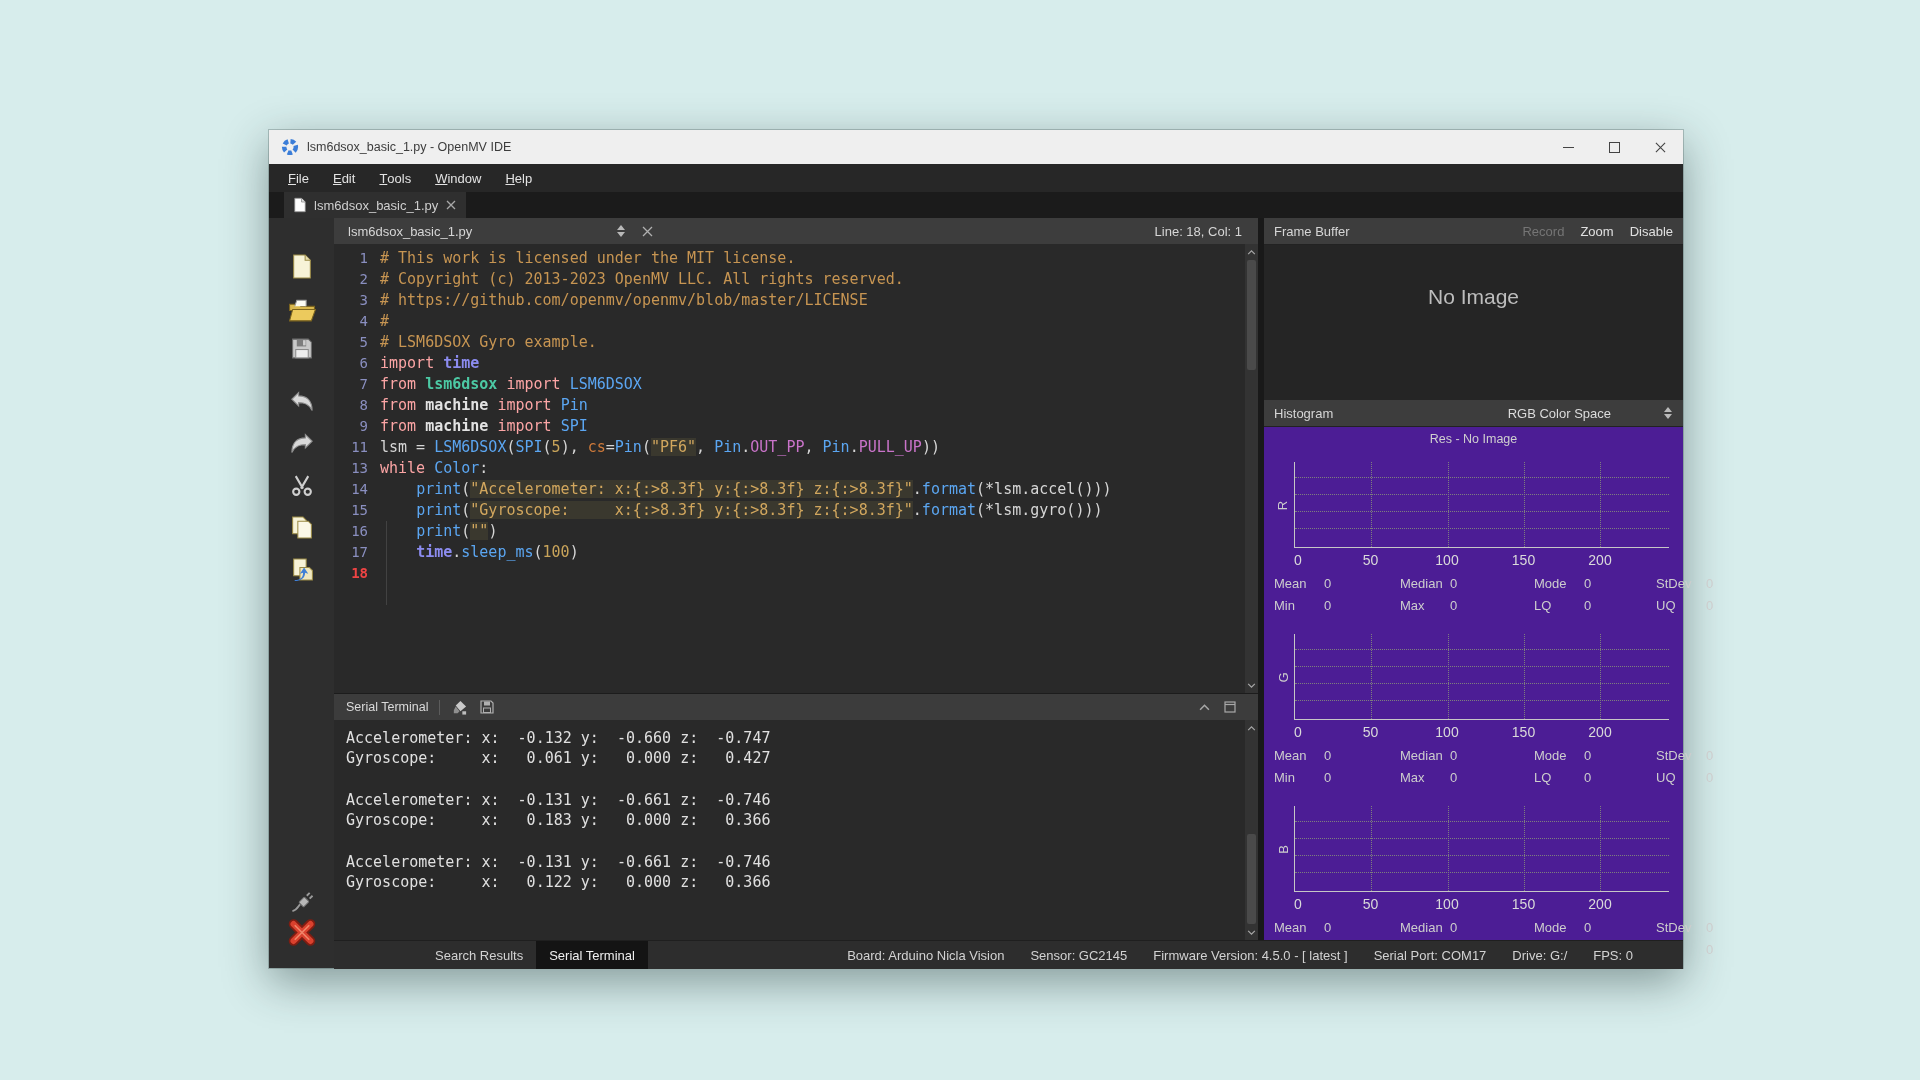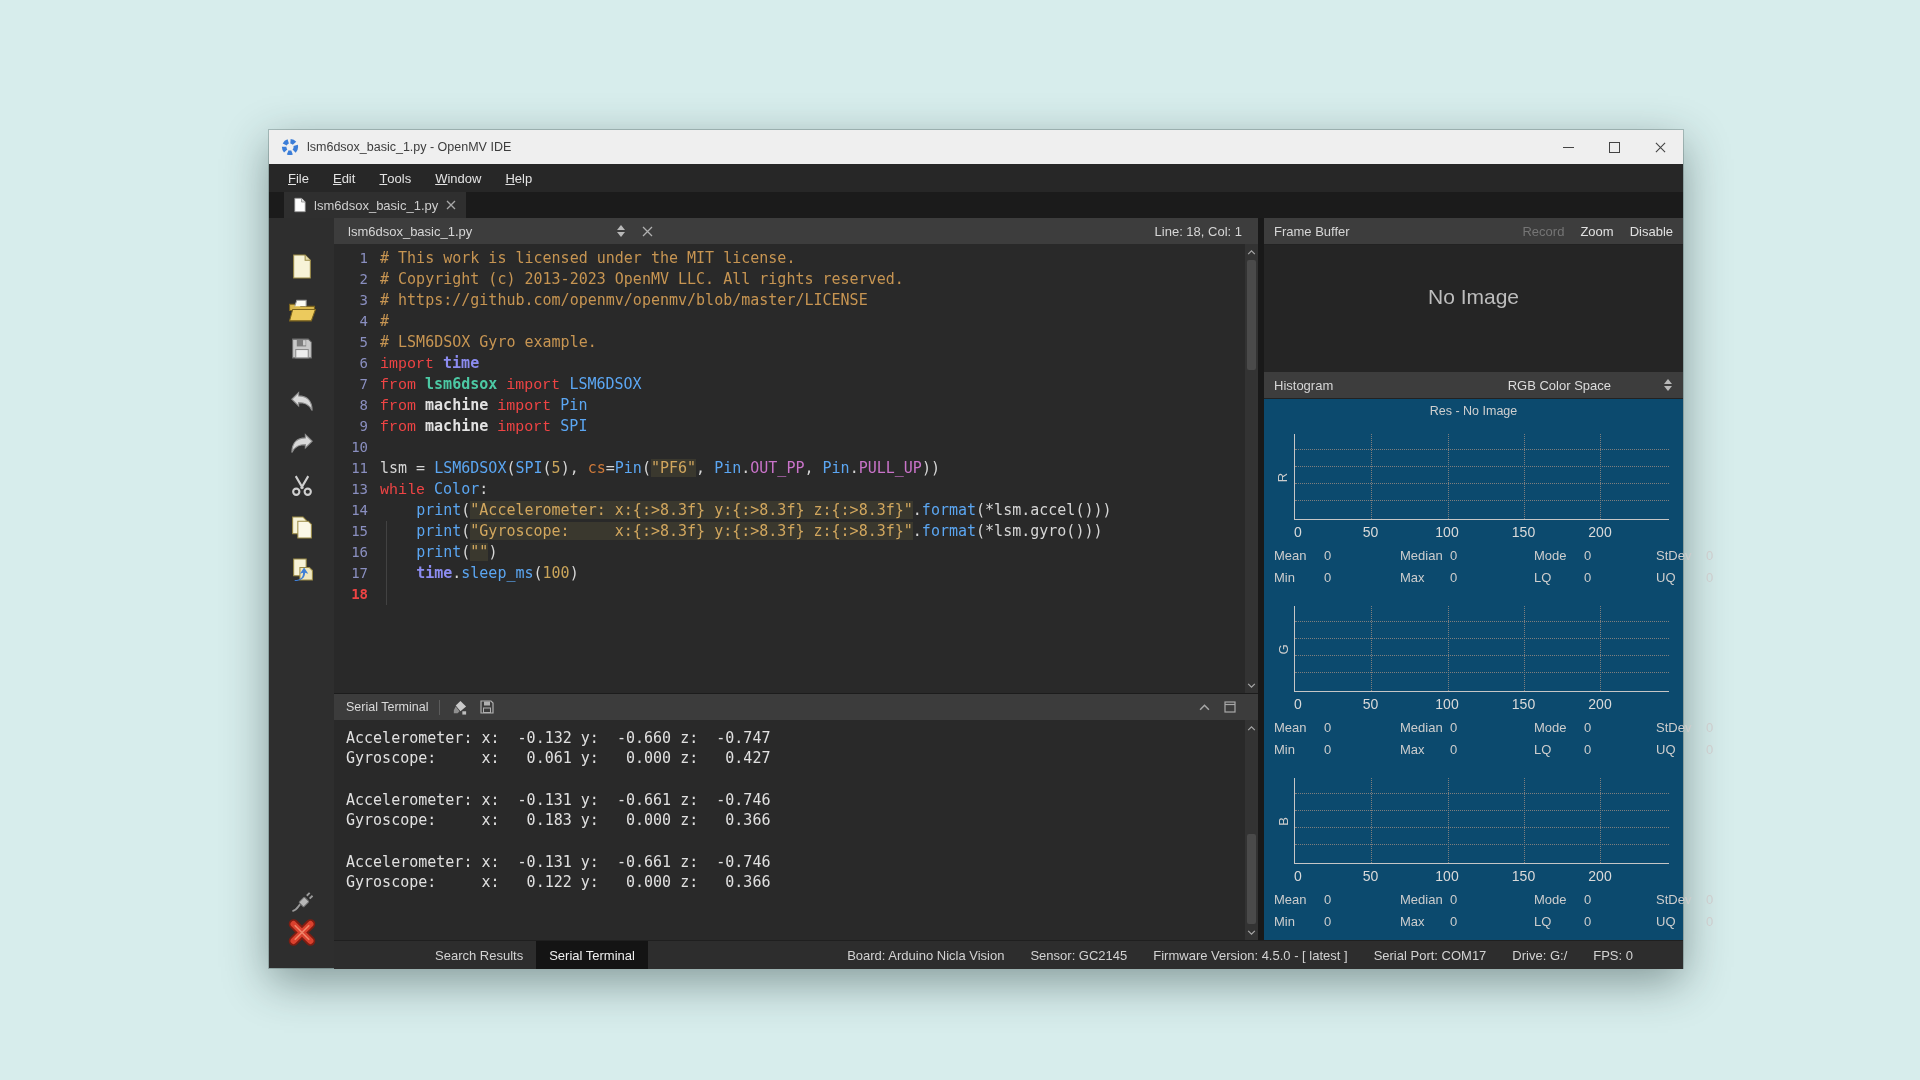--- a/index.html
+++ b/index.html
@@ -32,33 +32,33 @@
   .doc-tab{margin-left:15px;height:26px;background:#2f2f2f;display:flex;align-items:center;padding:0 10px;gap:8px;}
   .doc-tab .tab-label{font-size:13px;color:#cfcfcf;}
   
   .bottomwrap{flex:1;display:flex;min-height:0;}
   .toolbar{width:65px;background:#2e2e2e;position:relative;flex:0 0 auto;}
   .tbtn{position:absolute;left:50%;transform:translateX(-50%);display:flex;align-items:center;justify-content:center;}
   .rightcol{flex:1;display:flex;flex-direction:column;min-width:0;}
   .contentrow{height:722px;display:flex;min-height:0;flex:0 0 auto;}
   .editorcol{width:924px;display:flex;flex-direction:column;flex:0 0 auto;}
   .vsplit{width:6px;background:#191919;flex:0 0 auto;}
-  .fbcol{width:419px;display:flex;flex-direction:column;background:#0c4a6e;flex:0 0 auto;}
+  .fbcol{width:419px;display:flex;flex-direction:column;background:#4c1d95;flex:0 0 auto;}
   
   .edheader{height:26px;background:#3d3d3d;display:flex;align-items:center;flex:0 0 auto;}
   .doc-select{display:flex;width:278px;justify-content:space-between;align-items:center;padding-left:14px;}
   .doc-select .doc-label{font-size:13px;color:#d6d6d6;}
   .ed-close{margin-left:16px;display:flex;align-items:center;}
   .cursor-status{margin-left:auto;padding-right:16px;font-size:13px;color:#d6d6d6;}
   .codearea{flex:1;background:#292929;position:relative;overflow:hidden;padding-top:4px;}
   .code-line{display:flex;height:21px;line-height:21px;font-family:"DejaVu Sans Mono", monospace;font-size:15px;white-space:pre;}
   .ln{width:34px;text-align:right;margin-right:12px;color:#8a8fc0;font-size:14px;flex:0 0 auto;}
   .ln.cur{color:#ef4444;font-weight:bold;}
   .tk-comment{color:#c79552;}
-  .tk-kw{color:#ef4444;font-family:Liberation Mono, monospace;}
+  .tk-kw{color:#fca5a5;}
   .tk-module{color:#8c8cf0;font-weight:bold;}
   .tk-module-green{color:#4cc9a4;font-weight:bold;}
   .tk-module-bold{color:#e2e2e2;font-weight:bold;}
   .tk-type{color:#5ba6f2;}
   .tk-num{color:#c9a45a;}
   .tk-kwarg{color:#cf7a3a;}
   .tk-str{color:#d2a75e;background:#3a382e;}
   .tk-attr{color:#c973c9;}
   .tk-plain{color:#d6d6d6;}
   .indent-guide{position:absolute;left:52px;top:277px;height:84px;border-left:1px solid #424242;}
@@ -74,21 +74,21 @@
   .ser-right{margin-left:auto;display:flex;gap:14px;align-items:center;padding-right:22px;}
   .serbody{height:212px;background:#292929;position:relative;padding:8px 0 0 12px;overflow:hidden;flex:0 0 auto;}
   .tblock{margin-bottom:22px;}
   .tline{font-family:"DejaVu Sans Mono", monospace;font-size:15px;line-height:20px;color:#e0e0e0;white-space:pre;}
   
   .fbheader,.histheader{height:26px;background:#3d3d3d;display:flex;align-items:center;padding:0 10px;border-bottom:1px solid #222;flex:0 0 auto;}
   .fb-title,.hist-title{font-size:13px;color:#d6d6d6;}
   .fb-buttons{margin-left:auto;display:flex;gap:16px;}
   .fb-btn{font-size:13px;color:#e0e0e0;}
   .fb-btn.dim{color:#757575;}
-  .fbview{height:127px;background:#252525;display:flex;justify-content:center;flex:0 0 auto;}
+  .fbview{height:155px;background:#252525;display:flex;justify-content:center;flex:0 0 auto;}
   .noimage{margin-top:40px;font-size:21px;color:#bdbdbd;}
   .cs-label{margin-left:auto;font-size:13px;color:#dcdcdc;}
   .histheader .spin{margin-left:52px;display:flex;align-items:center;}
   .resrow{height:23px;display:flex;justify-content:center;align-items:center;font-size:12.5px;color:#cfcfcf;flex:0 0 auto;}
   .channels{flex:1;padding:12px 14px 0 8px;}
   .chan{height:172px;}
   .chan-main{display:flex;height:86px;}
   .chan-label{width:22px;display:flex;align-items:center;justify-content:center;flex:0 0 auto;}
   .chan-label span{transform:rotate(-90deg);font-size:13px;color:#cccccc;}
   .plot{flex:1;position:relative;border-left:1px solid #c6c6c6;border-bottom:1px solid #c6c6c6;}
@@ -265,21 +265,20 @@
             <div>
                 <div class="code-line"><span class="ln">1</span><span class="ct"><span class="tk-comment"># This work is licensed under the MIT license.</span></span></div>
                 <div class="code-line"><span class="ln">2</span><span class="ct"><span class="tk-comment"># Copyright (c) 2013-2023 OpenMV LLC. All rights reserved.</span></span></div>
                 <div class="code-line"><span class="ln">3</span><span class="ct"><span class="tk-comment"># https://github.com/openmv/openmv/blob/master/LICENSE</span></span></div>
                 <div class="code-line"><span class="ln">4</span><span class="ct"><span class="tk-comment">#</span></span></div>
                 <div class="code-line"><span class="ln">5</span><span class="ct"><span class="tk-comment"># LSM6DSOX Gyro example.</span></span></div>
                 <div class="code-line"><span class="ln">6</span><span class="ct"><span class="tk-kw">import</span><span class="tk-plain"> </span><span class="tk-module">time</span></span></div>
                 <div class="code-line"><span class="ln">7</span><span class="ct"><span class="tk-kw">from</span><span class="tk-plain"> </span><span class="tk-module-green">lsm6dsox</span><span class="tk-plain"> </span><span class="tk-kw">import</span><span class="tk-plain"> </span><span class="tk-type">LSM6DSOX</span></span></div>
                 <div class="code-line"><span class="ln">8</span><span class="ct"><span class="tk-kw">from</span><span class="tk-plain"> </span><span class="tk-module-bold">machine</span><span class="tk-plain"> </span><span class="tk-kw">import</span><span class="tk-plain"> </span><span class="tk-type">Pin</span></span></div>
                 <div class="code-line"><span class="ln">9</span><span class="ct"><span class="tk-kw">from</span><span class="tk-plain"> </span><span class="tk-module-bold">machine</span><span class="tk-plain"> </span><span class="tk-kw">import</span><span class="tk-plain"> </span><span class="tk-type">SPI</span></span></div>
-                <div class="code-line"><span class="ln">10</span><span class="ct"></span></div>
                 <div class="code-line"><span class="ln">11</span><span class="ct"><span class="tk-plain">lsm = </span><span class="tk-type">LSM6DSOX</span><span class="tk-plain">(</span><span class="tk-type">SPI</span><span class="tk-plain">(</span><span class="tk-num">5</span><span class="tk-plain">), </span><span class="tk-kwarg">cs</span><span class="tk-plain">=</span><span class="tk-type">Pin</span><span class="tk-plain">(</span><span class="tk-str">"PF6"</span><span class="tk-plain">, </span><span class="tk-type">Pin</span><span class="tk-plain">.</span><span class="tk-attr">OUT_PP</span><span class="tk-plain">, </span><span class="tk-type">Pin</span><span class="tk-plain">.</span><span class="tk-attr">PULL_UP</span><span class="tk-plain">))</span></span></div>
                 <div class="code-line"><span class="ln">13</span><span class="ct"><span class="tk-kw">while</span><span class="tk-plain"> </span><span class="tk-type">Color</span><span class="tk-plain">:</span></span></div>
                 <div class="code-line"><span class="ln">14</span><span class="ct"><span class="tk-plain">    </span><span class="tk-type">print</span><span class="tk-plain">(</span><span class="tk-str">"Accelerometer: x:{:&gt;8.3f} y:{:&gt;8.3f} z:{:&gt;8.3f}"</span><span class="tk-plain">.</span><span class="tk-type">format</span><span class="tk-plain">(*lsm.accel()))</span></span></div>
                 <div class="code-line"><span class="ln">15</span><span class="ct"><span class="tk-plain">    </span><span class="tk-type">print</span><span class="tk-plain">(</span><span class="tk-str">"Gyroscope:     x:{:&gt;8.3f} y:{:&gt;8.3f} z:{:&gt;8.3f}"</span><span class="tk-plain">.</span><span class="tk-type">format</span><span class="tk-plain">(*lsm.gyro()))</span></span></div>
                 <div class="code-line"><span class="ln">16</span><span class="ct"><span class="tk-plain">    </span><span class="tk-type">print</span><span class="tk-plain">(</span><span class="tk-str">""</span><span class="tk-plain">)</span></span></div>
                 <div class="code-line"><span class="ln">17</span><span class="ct"><span class="tk-plain">    </span><span class="tk-module">time</span><span class="tk-plain">.</span><span class="tk-type">sleep_ms</span><span class="tk-plain">(</span><span class="tk-num">100</span><span class="tk-plain">)</span></span></div>
                 <div class="code-line"><span class="ln cur">18</span><span class="ct"></span></div>
               </div>
             <div class="vscroll">
               <span class="arr up">

